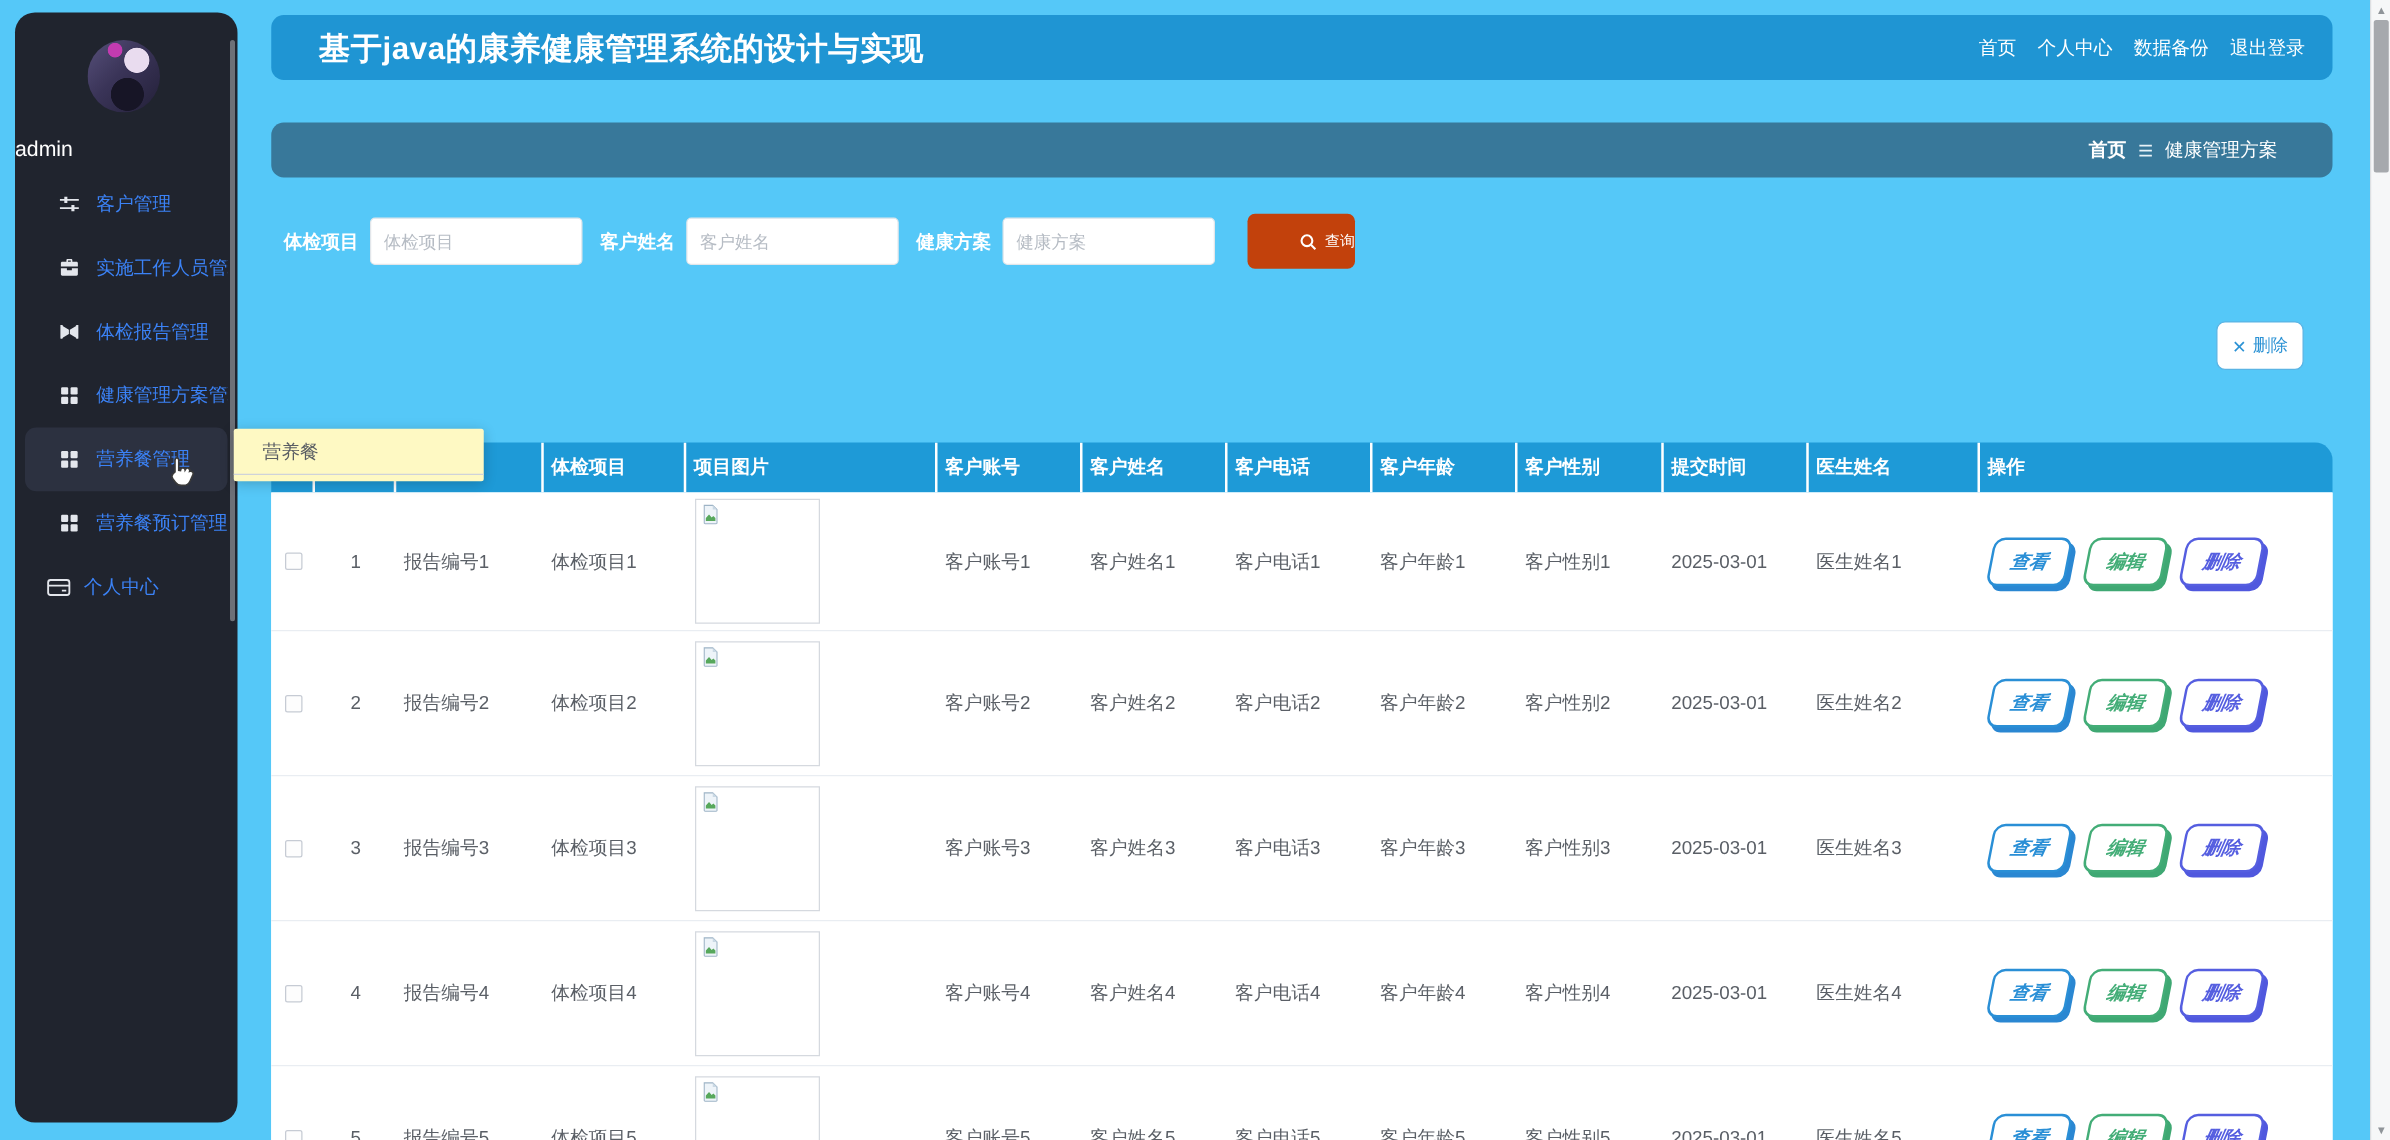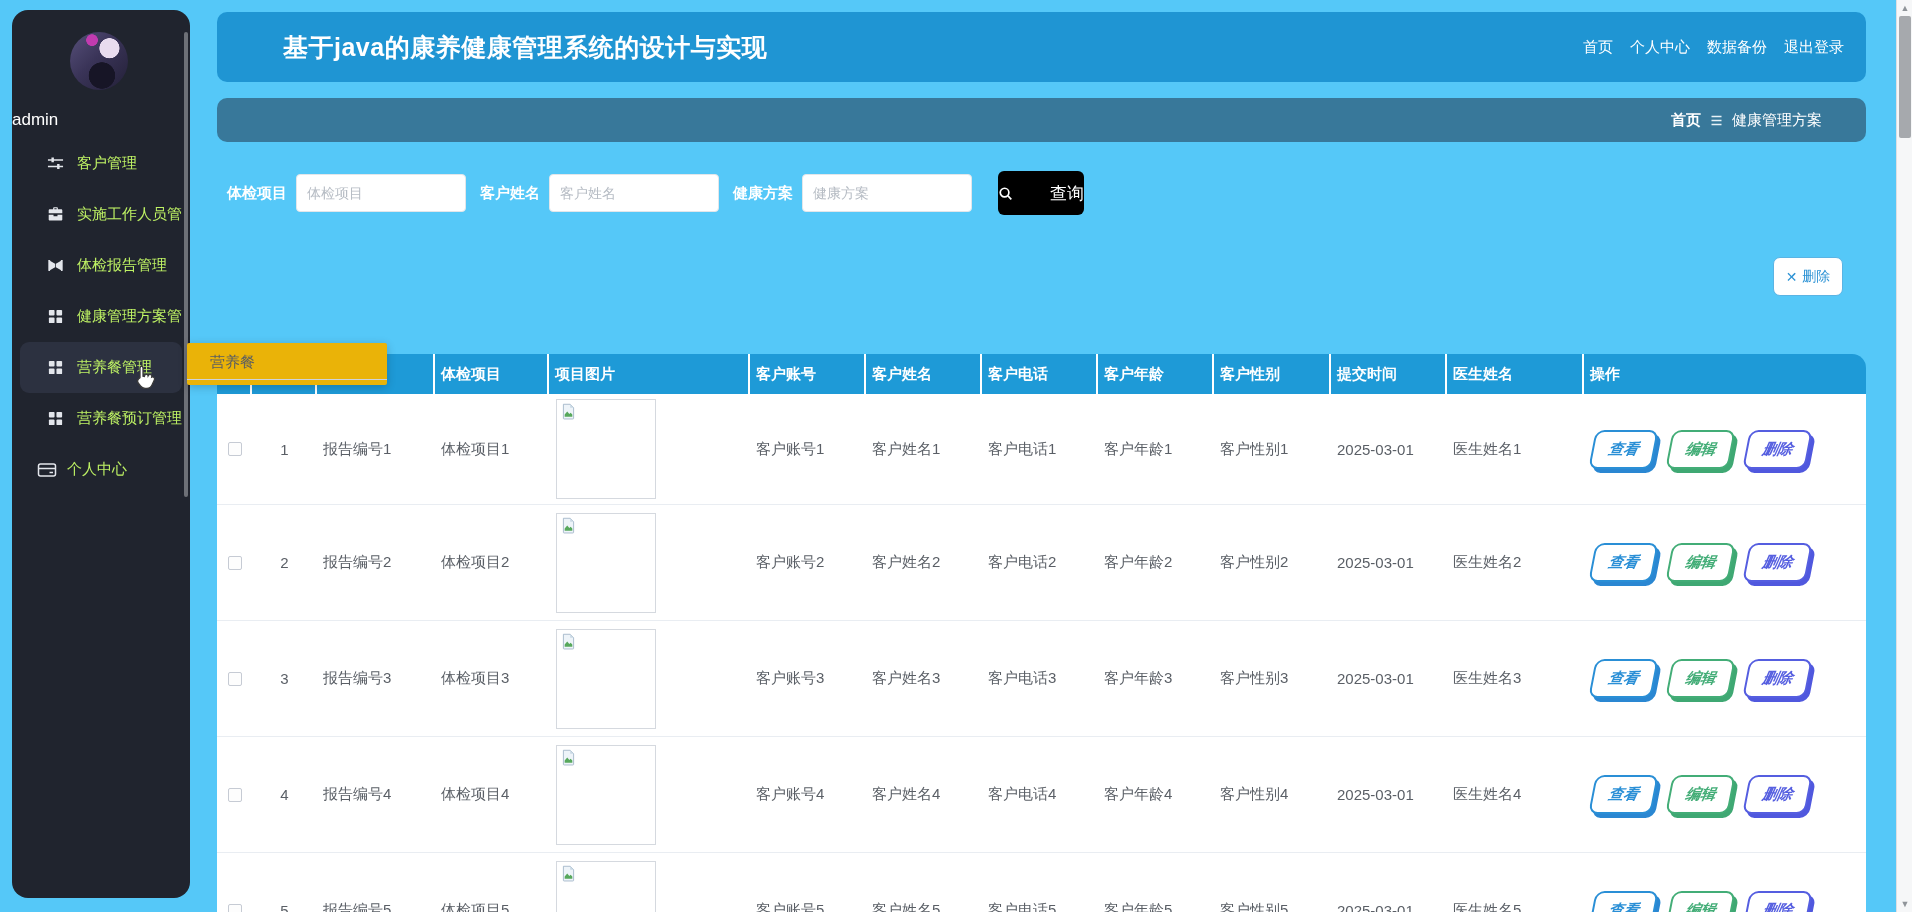--- a/index.html
+++ b/index.html
@@ -13,52 +13,52 @@
   .avatar { position:absolute; left:58px; top:22px; width:58px; height:58px; border-radius:50%;
             background:
               radial-gradient(circle at 68% 28%, #e9dcef 0 17%, rgba(233,220,239,0) 18%),
               radial-gradient(circle at 38% 14%, #c23bb0 0 9%, rgba(194,59,176,0) 10%),
               radial-gradient(circle at 55% 75%, #171526 0 24%, rgba(23,21,38,0) 25%),
               linear-gradient(135deg,#57507a 0%,#3a3458 45%,#232038 100%); }
   .username { position:absolute; top:100px; left:0; width:144px; text-align:left;
               color:#ffffff; font-size:17px; }
   .nav { position:absolute; top:128px; left:0; width:178px; }
   .nav-item { height:51px; margin:0 8px; padding-left:27px; display:flex; align-items:center;
-              gap:13px; color:#bef264; font-size:15px; white-space:nowrap; overflow:hidden;
+              gap:13px; color:#3b82f6; font-size:15px; white-space:nowrap; overflow:hidden;
               border-radius:9px; cursor:pointer; }
   .nav-item.active { background:#2c3140; }
   .nav-item.personal { padding-left:17px; gap:10px; }
   .nav-item svg { flex:0 0 auto; }
   .side-scroll { position:absolute; right:2px; top:22px; width:4px; height:465px;
                  background:rgba(255,255,255,0.35); border-radius:2px; }
 
   
-  .topbar { position:absolute; left:217px; top:12px; width:1649px; height:70px;
-            background:#1f95d3; border-radius:10px; display:flex; align-items:center; z-index:5;padding-left:28px; }
+  .topbar { position:absolute; left:217px; top:12px; width:1649px; height:52px;
+            background:#1f95d3; border-radius:10px; display:flex; align-items:center; z-index:5; }
   .page-title { margin-left:38px; color:#fff; font-size:25px; font-weight:bold; letter-spacing:0.5px; }
   .topnav { margin-left:auto; margin-right:22px; display:flex; gap:17px; }
   .topnav a { color:#fff; font-size:15px; text-decoration:none; cursor:pointer; }
 
   
   .breadcrumb { position:absolute; left:217px; top:98px; width:1649px; height:44px;
                 background:#38789a; border-radius:10px; display:flex; align-items:center;
                 justify-content:flex-end; padding-right:44px; gap:9px; color:#fff; z-index:5; }
   .crumb-home { font-size:15px; font-weight:bold; cursor:pointer; }
   .crumb-current { font-size:15px; }
 
   
   .searchbar { position:absolute; left:217px; top:170px; width:1649px; height:46px;
                display:flex; align-items:center; padding-left:10px; z-index:5; }
   .s-label { color:#fff; font-size:15px; font-weight:bold; margin-right:9px; white-space:nowrap; }
   .s-input { width:170px; height:38px; background:#fff; border:1px solid #e2e6ea; border-radius:4px;
              margin-right:14px; padding-left:10px; font-size:14px; color:#444; outline:none; }
   .s-input::placeholder { color:#b6bcc4; }
-  .query-btn { margin-left:12px; width:86px; height:44px; background:#000000; border:none;
-               border-radius:6px; color:#fff; font-size:17px; display:flex; align-items:center;
-               justify-content:space-between; gap:6px; cursor:pointer; }
+  .query-btn { margin-left:12px; width:86px; height:44px; background:#c2410c; border:none;
+               border-radius:6px; color:#fff; font-size:12px; display:flex; align-items:center;
+               justify-content:flex-end; gap:6px; cursor:pointer; }
 
   
   .delete-btn { position:absolute; left:1773px; top:257px; width:70px; height:39px;
                 background:#fff; border:1px solid #5ab4e4; border-radius:7px; color:#2d93d5;
                 font-size:14px; display:flex; align-items:center; justify-content:center; gap:5px;
                 cursor:pointer; z-index:5; }
   .delete-btn .x { font-size:14px; line-height:1; }
 
   
   .table { position:absolute; left:217px; top:354px; width:1649px; z-index:4; }
@@ -85,21 +85,21 @@
   .act { display:inline-block; min-width:63px; padding:8px 2px; text-align:center; background:#fff;
          border:2px solid; border-radius:9px; transform:skewX(-11deg);
          font-style:italic; font-weight:bold; font-size:15px; margin-right:14px; cursor:pointer;
          font-family:"Liberation Sans","DejaVu Sans",sans-serif; }
   .act.view { color:#2a8fd6; border-color:#2a8fd6; box-shadow:4px 4px 0 #2a87d2; }
   .act.edit { color:#43ad77; border-color:#43ad77; box-shadow:4px 4px 0 #3fa873; }
   .act.del  { color:#555ee0; border-color:#555ee0; box-shadow:4px 4px 0 #5058de; }
   .ops { padding-left:8px; }
 
   
-  .submenu { position:absolute; left:187px; top:343px; width:200px; background:#eab308;
+  .submenu { position:absolute; left:187px; top:343px; width:200px; background:#fef9c3;
              box-shadow:0 2px 10px rgba(0,0,0,0.2); border-radius:2px; padding-bottom:5px; z-index:30; }
   .submenu-item { height:37px; line-height:37px; padding-left:23px; font-size:15px; color:#595d63;
                   border-bottom:1px solid #cfd3d9; cursor:pointer; }
 
   
   .cursor { position:absolute; left:132px; top:364px; z-index:60; pointer-events:none; }
 
   
   .vscroll { position:absolute; right:0; top:0; width:16px; height:912px; background:#f6f7f8;
              border-left:1px solid #dddfe2; z-index:50; }

